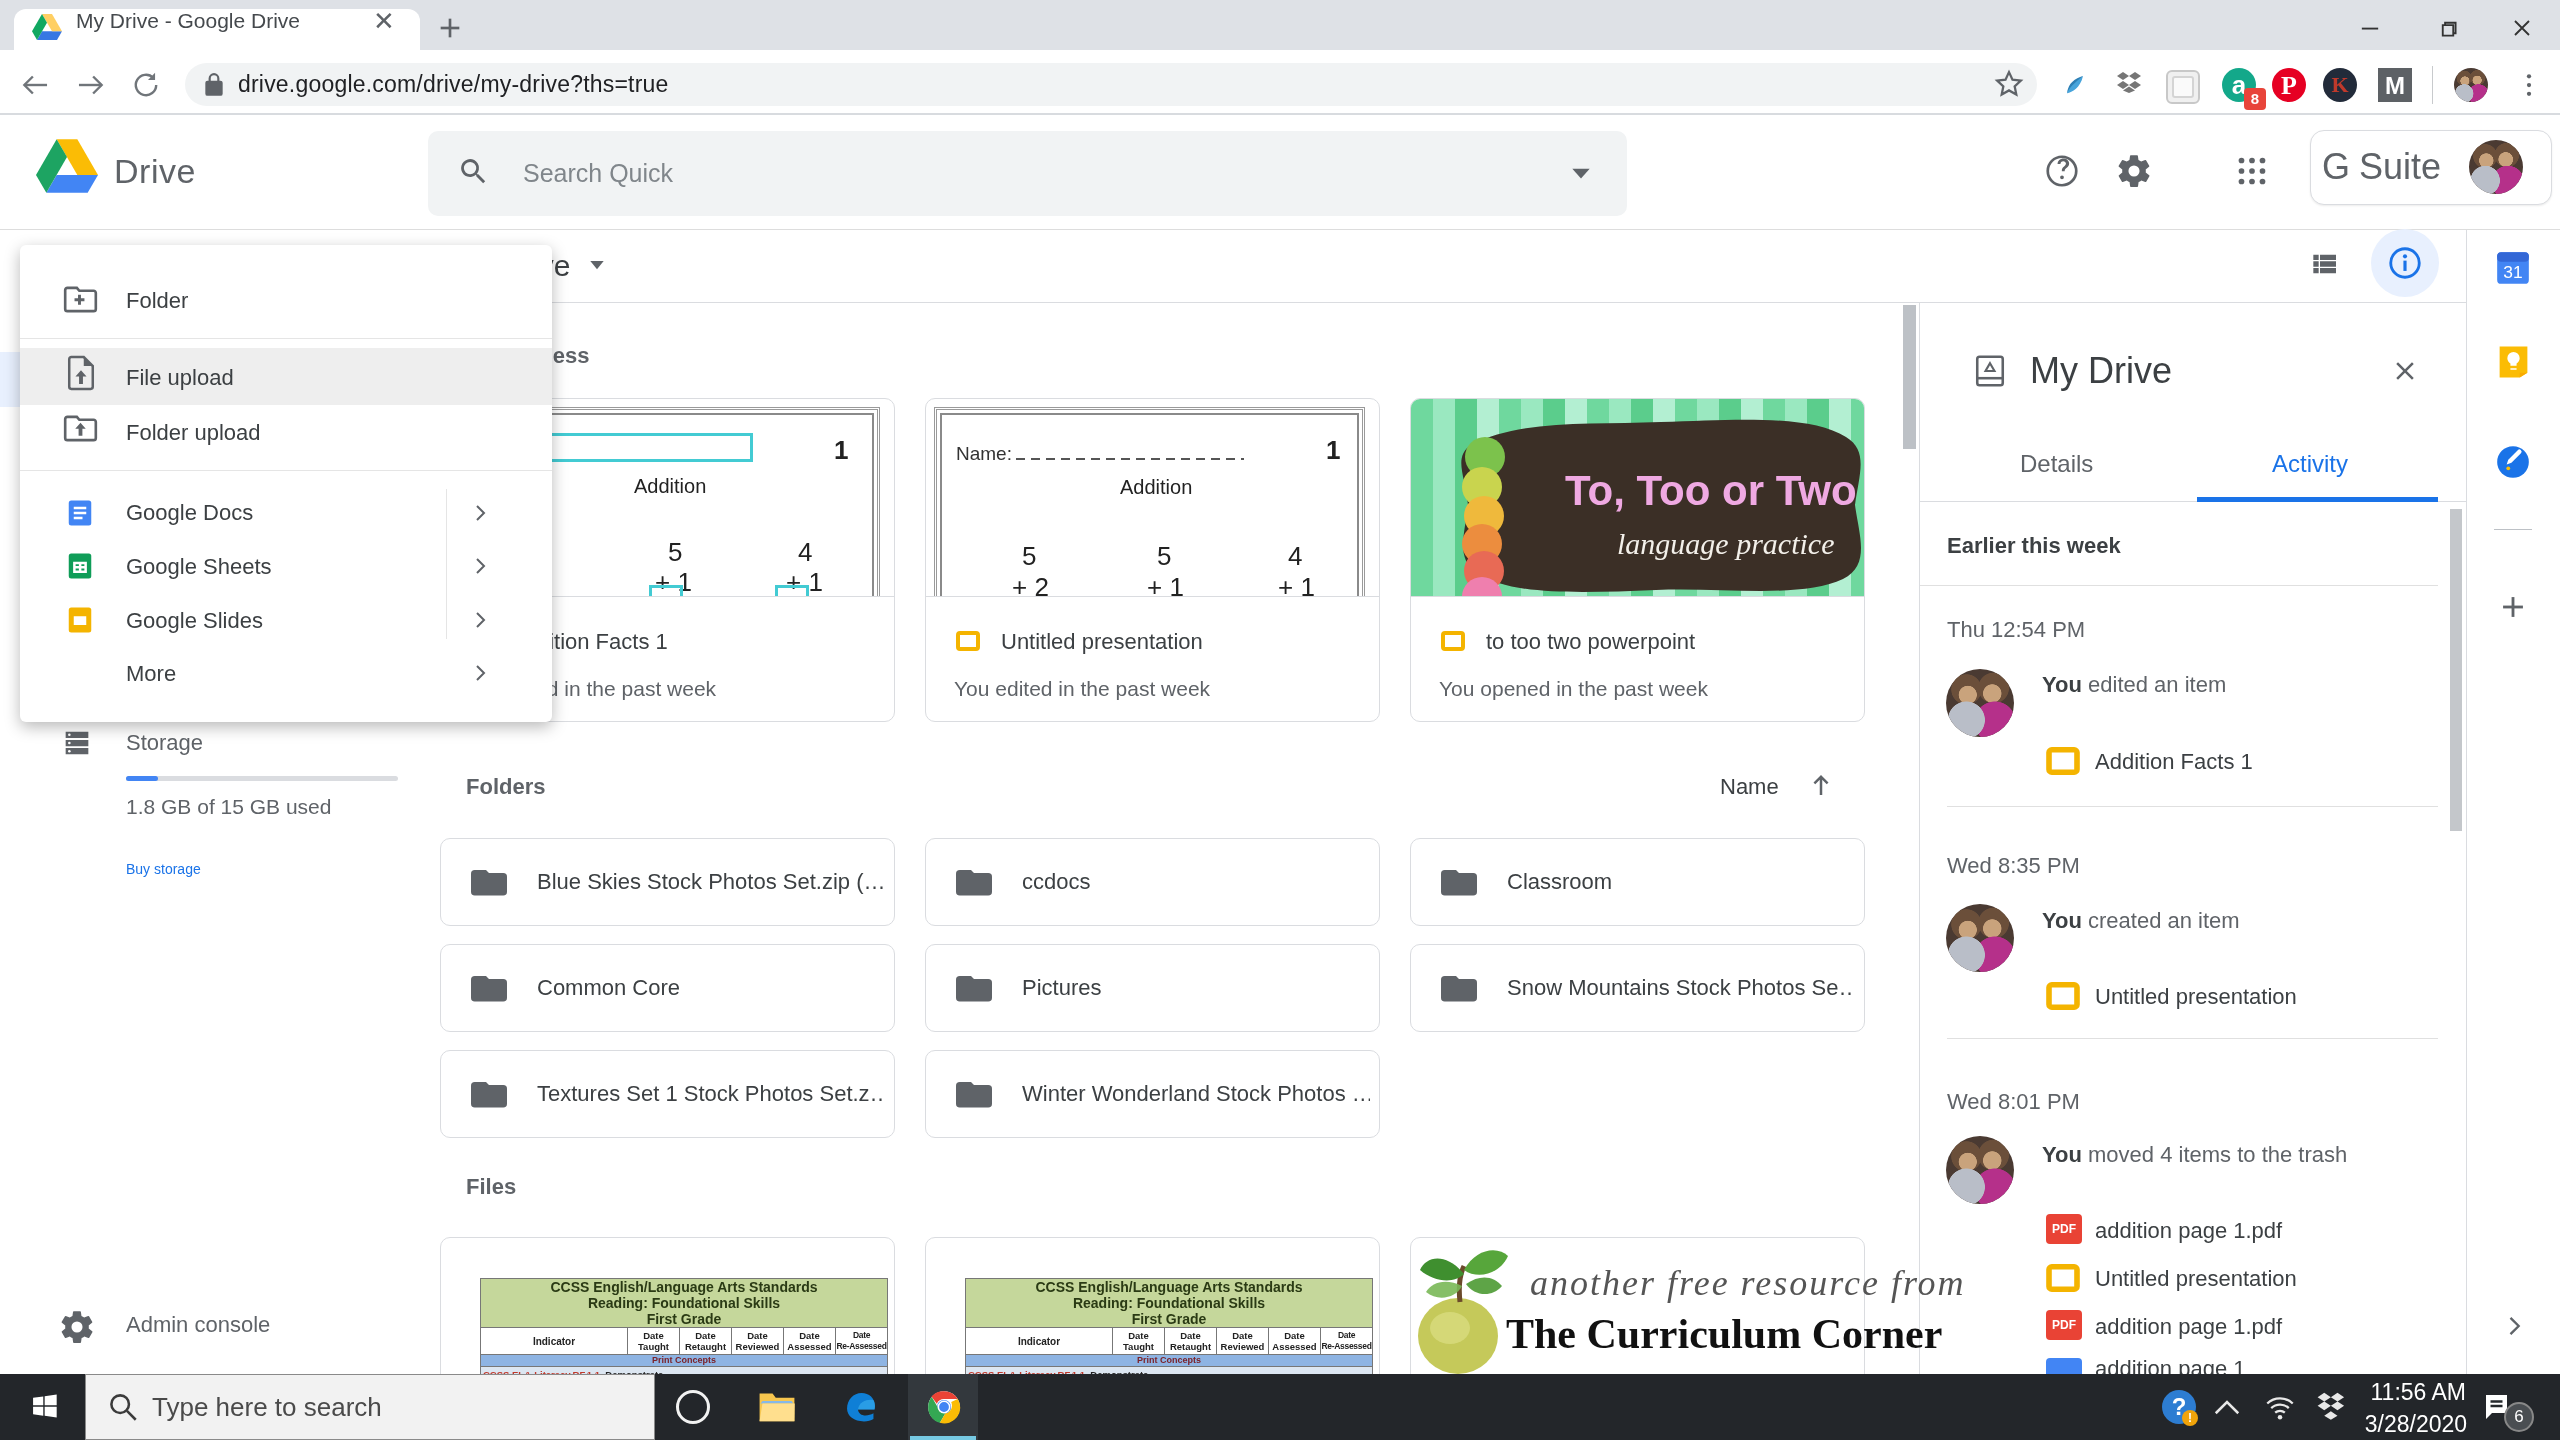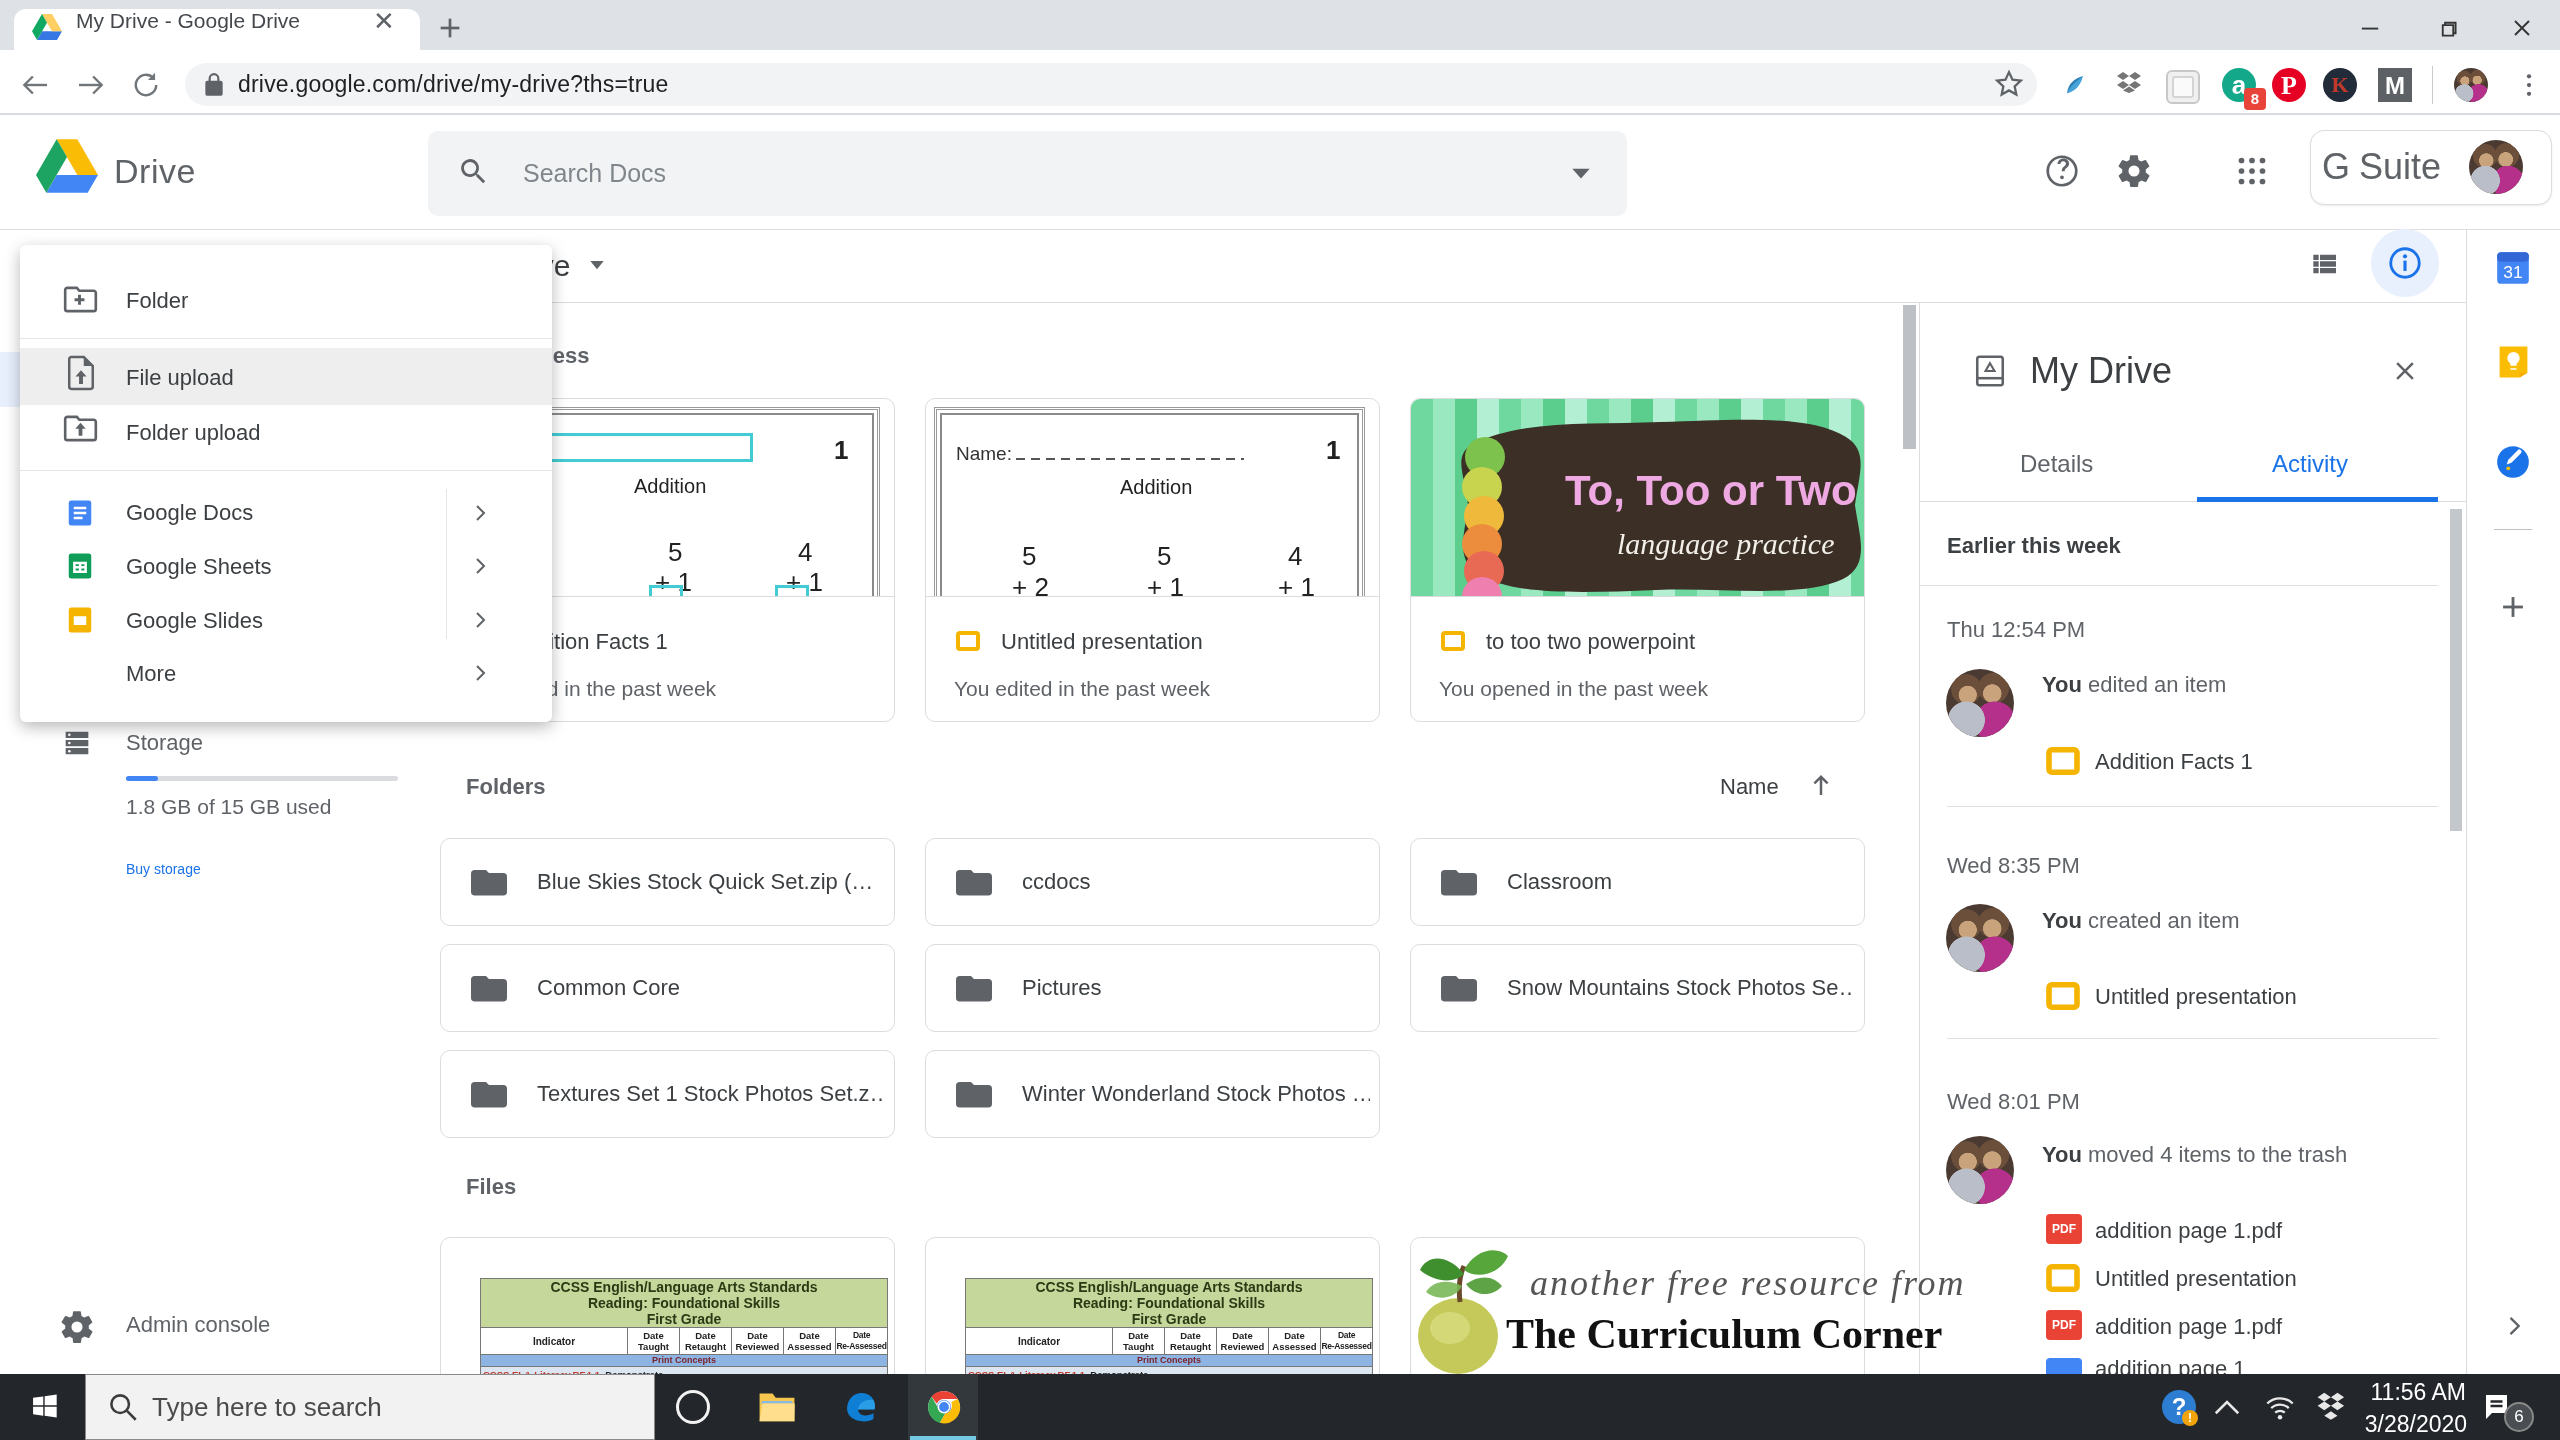--- a/index.html
+++ b/index.html
@@ -164,21 +164,21 @@
 <svg class="abs" style="left:36px;top:139px" width="62" height="54" viewBox="0 0 1443 1250">
   <path fill="#4285f4" d="M240.525 1249.993l240.492-416.664h962.044l-240.514 416.664z"></path>
   <path fill="#fbbc05" d="M962.055 833.329h481.006L962.055 0H481.017z"></path>
   <path fill="#1da462" d="M0 833.329l240.525 416.664L721.53 416.664 481.017 0z"></path>
 </svg>
 <div class="abs ctr" id="drivetext">Drive</div>
 <div class="abs" id="searchbox"></div>
 <svg class="abs" style="left:457px;top:155px" width="33" height="33" viewBox="0 0 24 24">
       <path fill="#5f6368" d="M15.5 14h-.79l-.28-.27a6.5 6.5 0 1 0-.7.7l.27.28v.79l5 4.99L20.49 19l-4.99-5zm-6 0A4.5 4.5 0 1 1 14 9.5 4.5 4.5 0 0 1 9.5 14z"></path>
     </svg>
-<div class="abs ctr" id="searchtext">Search Docs</div>
+<div class="abs ctr" id="searchtext">Search Quick</div>
 <svg class="abs" style="left:1568px;top:162px" width="26" height="22" viewBox="0 0 24 20">
       <path fill="#5f6368" d="M4 6l8 9 8-9z"></path>
     </svg>
 <svg class="abs" style="left:2043px;top:152px" width="38" height="38" viewBox="0 0 24 24">
       <path fill="none" stroke="#5f6368" stroke-width="1.7" d="M12 21a9 9 0 1 1 0-18 9 9 0 0 1 0 18z"></path>
       <path fill="#5f6368" d="M12 16.6a1.2 1.2 0 1 0 0 2.4 1.2 1.2 0 0 0 0-2.4zM9.2 9.4h1.8c0-1 .7-1.8 1.8-1.8.9 0 1.7.6 1.7 1.5 0 .8-.5 1.2-1.2 1.8-.9.7-1.4 1.3-1.4 2.6v.4h1.8c0-1 .4-1.4 1.3-2.1.8-.7 1.5-1.4 1.5-2.7 0-1.9-1.6-3.2-3.6-3.2-2.1 0-3.7 1.5-3.7 3.5z" transform="translate(0 -1.8) scale(1)"></path>
     </svg>
 <svg class="abs" style="left:2115px;top:152px" width="38" height="38" viewBox="0 0 24 24">
       <path fill="#5f6368" d="M19.4 13c.04-.32.06-.66.06-1s-.02-.68-.07-1l2.1-1.65a.5.5 0 0 0 .12-.64l-2-3.46a.5.5 0 0 0-.6-.22l-2.49 1a7.3 7.3 0 0 0-1.7-1l-.38-2.65A.49.49 0 0 0 14 2h-4a.49.49 0 0 0-.5.42l-.37 2.65c-.62.26-1.2.6-1.71 1l-2.49-1a.5.5 0 0 0-.6.22l-2 3.46a.49.49 0 0 0 .12.64L4.6 11a7.9 7.9 0 0 0 0 2l-2.1 1.65a.5.5 0 0 0-.12.64l2 3.46c.12.22.38.3.6.22l2.49-1c.52.4 1.1.74 1.71 1l.37 2.65a.49.49 0 0 0 .5.42h4c.25 0 .46-.18.5-.42l.37-2.65a7.6 7.6 0 0 0 1.7-1l2.5 1c.22.08.48 0 .6-.22l2-3.46a.5.5 0 0 0-.12-.64L19.4 13zM12 15.5A3.5 3.5 0 1 1 15.5 12 3.5 3.5 0 0 1 12 15.5z"></path>
     </svg>
@@ -285,21 +285,21 @@
 <div class="abs h-sec" style="left:466px;top:774px">Folders</div>
 <div class="abs" style="left:1720px;top:774px;font-size:22px;color:#3c4043">Name</div>
 <svg class="abs" style="left:1806px;top:770px" width="30" height="30" viewBox="0 0 24 24">
       <path fill="#5f6368" d="M12 4l-6 6 1.4 1.4L11 7.8V20h2V7.8l3.6 3.6L18 10z"></path>
     </svg>
 
 <div class="card fcard" style="left:440px;top:838px">
   <svg class="ficon" width="36" height="30" viewBox="0 0 24 20">
         <path fill="#5f6368" d="M10 2H2.5A2.5 2.5 0 0 0 0 4.5v12A2.5 2.5 0 0 0 2.5 19h19a2.5 2.5 0 0 0 2.5-2.5v-10A2.5 2.5 0 0 0 21.5 4H12z"></path>
       </svg>
-  <div class="flabel" style="width:348px">Blue Skies Stock Quick Set.zip (…</div>
+  <div class="flabel" style="width:348px">Blue Skies Stock Photos Set.zip (…</div>
 </div>
 <div class="card fcard" style="left:925px;top:838px">
   <svg class="ficon" width="36" height="30" viewBox="0 0 24 20">
         <path fill="#5f6368" d="M10 2H2.5A2.5 2.5 0 0 0 0 4.5v12A2.5 2.5 0 0 0 2.5 19h19a2.5 2.5 0 0 0 2.5-2.5v-10A2.5 2.5 0 0 0 21.5 4H12z"></path>
       </svg>
   <div class="flabel">ccdocs</div>
 </div>
 <div class="card fcard" style="left:1410px;top:838px">
   <svg class="ficon" width="36" height="30" viewBox="0 0 24 20">
         <path fill="#5f6368" d="M10 2H2.5A2.5 2.5 0 0 0 0 4.5v12A2.5 2.5 0 0 0 2.5 19h19a2.5 2.5 0 0 0 2.5-2.5v-10A2.5 2.5 0 0 0 21.5 4H12z"></path>

